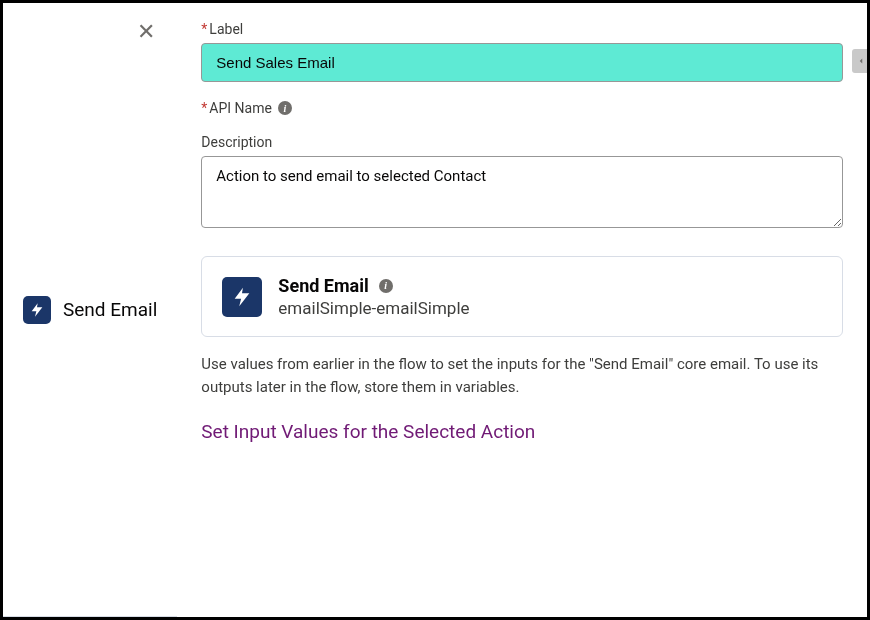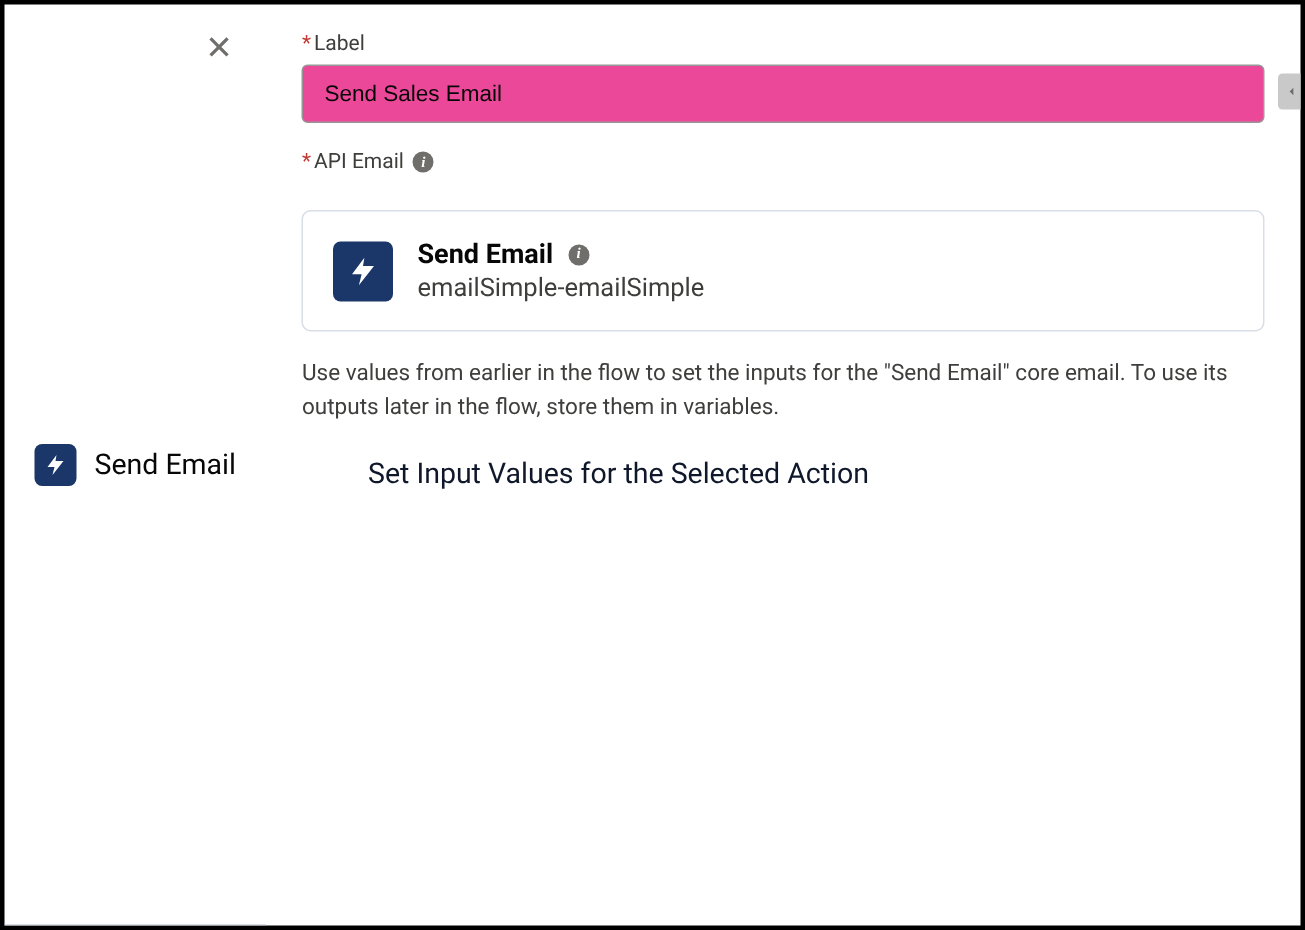--- a/index.html
+++ b/index.html
@@ -116,21 +116,21 @@
       font-family: Georgia, serif;
       cursor: help;
     }
     .text-input {
       width: 100%;
       padding: 10px 14px;
       font-size: 15px;
       border: 1px solid #979797;
       border-radius: 4px;
       color: #080707;
-      background: #ec4899;
+      background: #5eead4;
       outline: none;
     }
     .textarea {
       width: 100%;
       padding: 10px 14px;
       font-size: 15px;
       border: 1px solid #979797;
       border-radius: 4px;
       color: #080707;
       background: #fff;
@@ -179,23 +179,22 @@
     }
     .helper-text {
       font-size: 15px;
       color: #3e3e3c;
       line-height: 1.5;
       margin-bottom: 22px;
     }
     .section-heading {
       font-size: 19px;
       font-weight: 400;
-      color: #0f172a;
+      color: #701a75;
       margin-bottom: 12px;
-      margin-left: 44px;
     }
   </style>
 </head>
 <body>
 
 <div class="modal">
   <div class="modal-header">
     <div class="lightning-icon">
       <svg viewBox="0 0 24 24">
           <path d="M13 2 L4 14 L11 14 L9 22 L20 8 L12 8 Z"></path>
@@ -217,26 +216,30 @@
 
     <div class="field-group">
       <div class="field-label">
         <span><span class="required-star">*</span><span>Label</span></span>
       </div>
       <input type="text" class="text-input" value="Send Sales Email" style="">
     </div>
 
     <div class="field-group">
       <div class="field-label">
-        <span><span class="required-star">*</span><span>API Email</span></span>
+        <span><span class="required-star">*</span><span>API Name</span></span>
         <span class="info-icon">i</span>
       </div>
     </div>
 
     <div class="field-group">
+      <div class="field-label">
+        <span>Description</span>
+      </div>
+      <textarea class="textarea" style="">Action to send email to selected Contact</textarea>
     </div>
 
     <div class="action-card">
       <div class="lightning-icon">
         <svg viewBox="0 0 24 24">
             <path d="M13 2 L4 14 L11 14 L9 22 L20 8 L12 8 Z"></path>
           </svg>
       </div>
       <div class="action-card-text">
         <div class="action-card-title-row">

